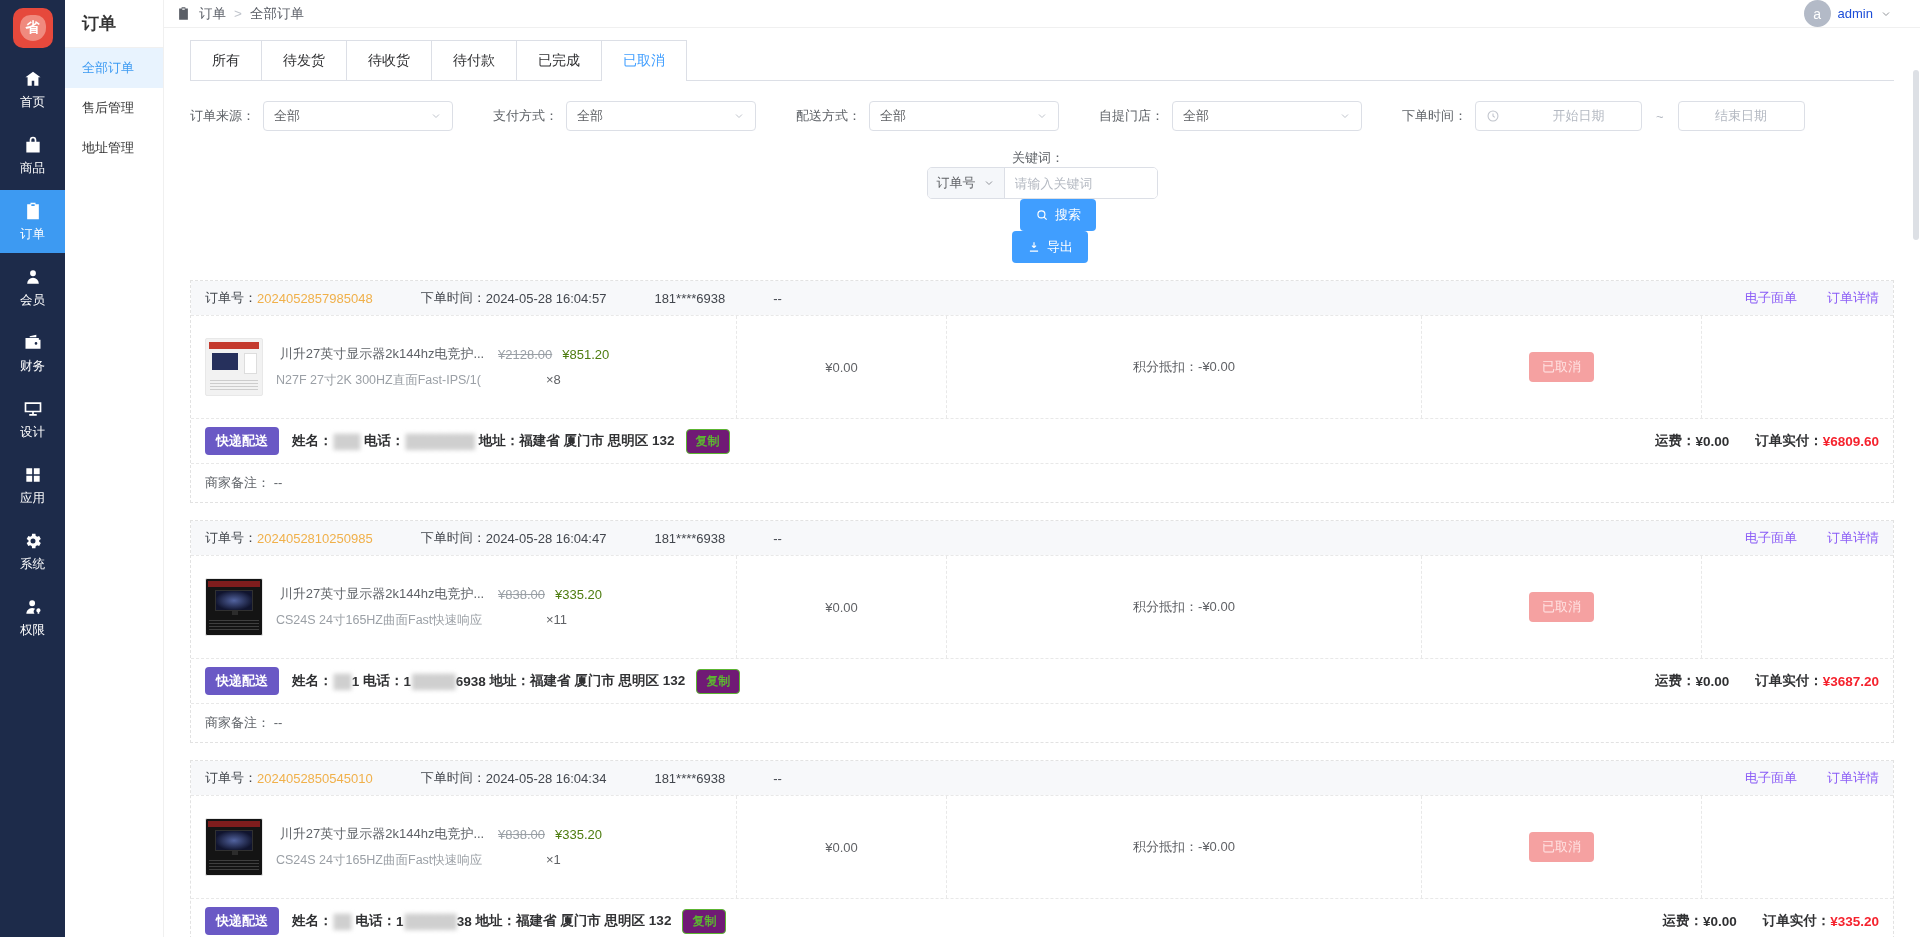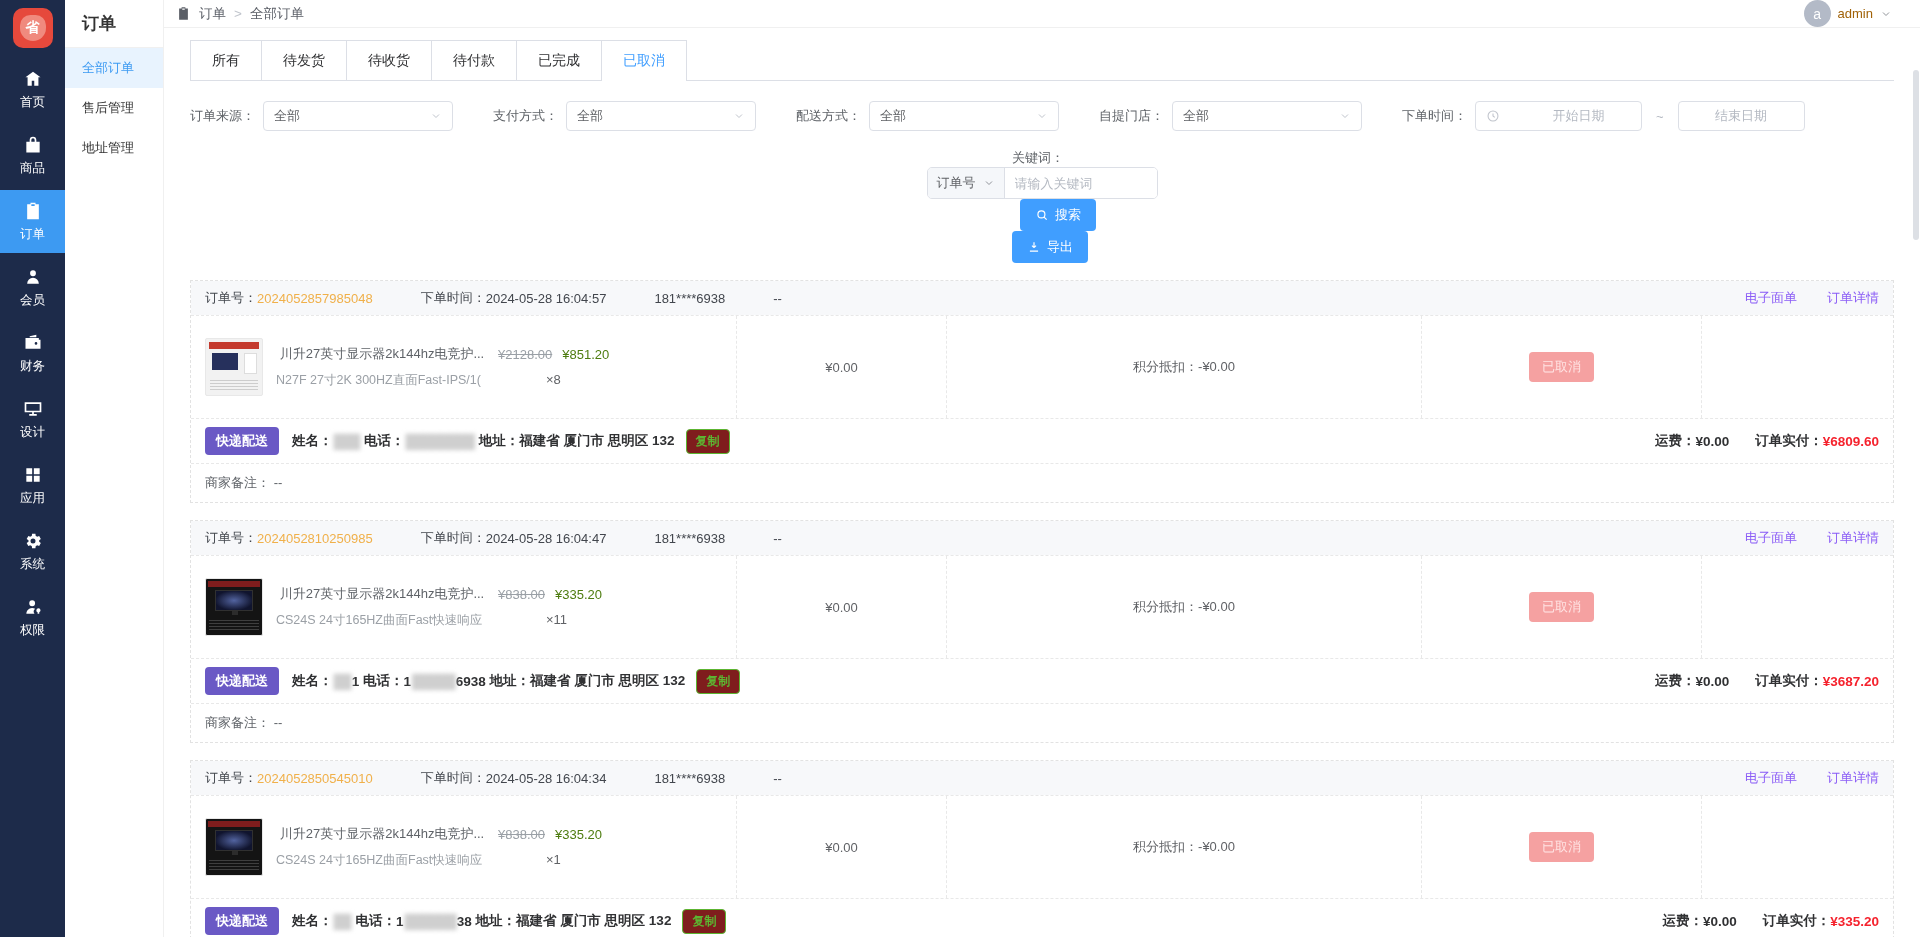--- a/index.html
+++ b/index.html
@@ -30,21 +30,21 @@
   
   .main { flex:1; display:flex; flex-direction:column; }
   .topbar { height:48px; border-bottom:1px solid #f0f0f0; display:flex; align-items:center;
     justify-content:space-between; padding:0 28px 0 12px; }
   .crumbs { display:flex; align-items:center; gap:8px; color:#5a5e66; font-size:13.5px; }
   .crumbs svg { width:15px; height:15px; fill:#5a5e66; }
   .crumb-sep { color:#c0c4cc; }
   .userbox { display:flex; align-items:center; gap:7px; cursor:pointer; }
   .avatar { width:27px; height:27px; border-radius:50%; background:#b3bac7; color:#fff;
     display:flex; align-items:center; justify-content:center; font-size:14px; }
-  .username { color:#a16207; }
+  .username { color:#1d4ed8; }
   .chev { width:12px; height:12px; stroke:#909399; fill:none; stroke-width:2; }
 
   .content { padding:0 26px; flex:1; }
 
   
   .tabs { display:flex; margin-top:12px; border-bottom:1px solid #dcdfe6; }
   .tab { height:40px; line-height:39px; padding:0 21px; font-size:14px; color:#303133; cursor:pointer;
     border:1px solid #dcdfe6; border-left:none; border-bottom:none; background:#fff; }
   .tab:first-child { border-left:1px solid #dcdfe6; }
   .tab.active { color:#409eff; position:relative; }
@@ -113,21 +113,21 @@
   .p-price { color:#4d7c0f; margin-left:10px; }
   .p-line2 { display:flex; align-items:flex-start; margin-top:9px; color:#9ba0a6; font-size:12.5px; }
   .p-spec { width:238px; white-space:nowrap; overflow:hidden; }
   .p-qty { color:#606266; font-size:13px; margin-left:32px; }
   .status-badge { background:#f5a1a1; color:#ffe3e3; border-radius:4px; padding:6px 13px; font-size:13px; }
   .o-deliv { display:flex; align-items:center; padding:8px 14px; }
   .deliv-badge { background:#6a59c5; color:#fff; font-weight:bold; border-radius:4px; padding:5px 11px;
     margin-right:13px; font-size:13px; }
   .deliv-text { font-weight:bold; color:#303133; font-size:13.5px; display:flex; align-items:center; flex-wrap:nowrap; }
   .blurred { color:#cfcfcf; filter:blur(2px); letter-spacing:-1px; margin:0 1px; }
-  .copy-btn { margin-left:11px; background:#7f1d1d; border:1px solid #5cb531; color:#5cb531; border-radius:4px;
+  .copy-btn { margin-left:11px; background:#701a75; border:1px solid #5cb531; color:#5cb531; border-radius:4px;
     padding:3px 9px; font-size:12px; font-weight:bold; cursor:pointer; font-family:inherit; }
   .o-totals { margin-left:auto; display:flex; align-items:center; font-weight:bold; color:#303133; font-size:13.5px; }
   .paid-group { margin-left:26px; }
   .paid-red { color:#f5222d; }
   .o-remark { border-top:1px dashed #e8e8e8; padding:10px 14px; color:#5f6368; }
 
   
   .pager { display:flex; align-items:center; margin-top:18px; color:#606266; }
   .pg-total { margin-right:14px; }
   .pg-size { width:96px; height:15px; border:1px solid #dcdfe6; border-radius:3px; display:flex;

